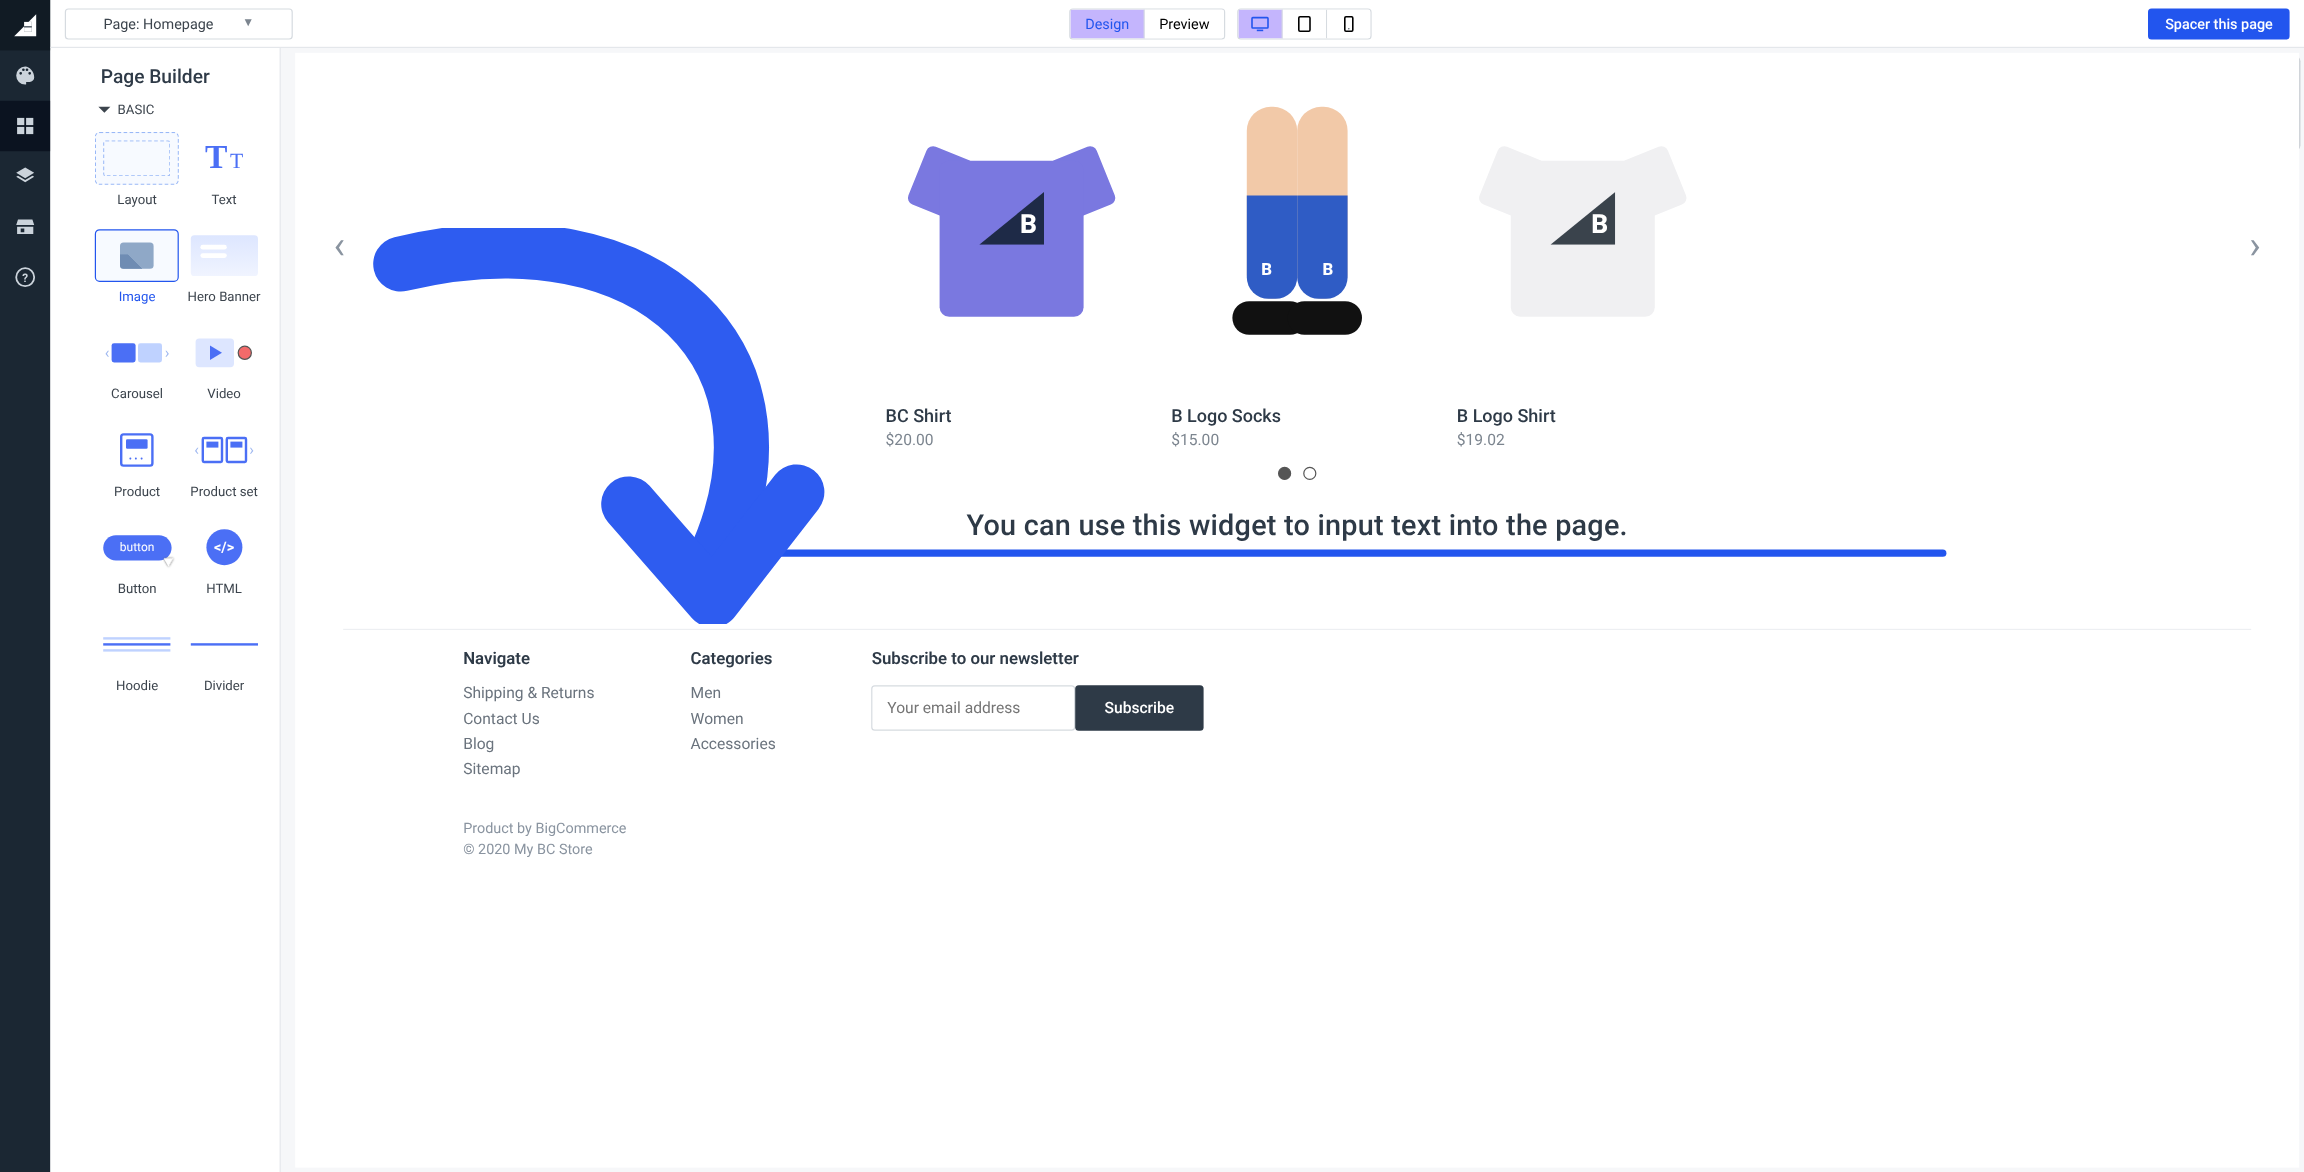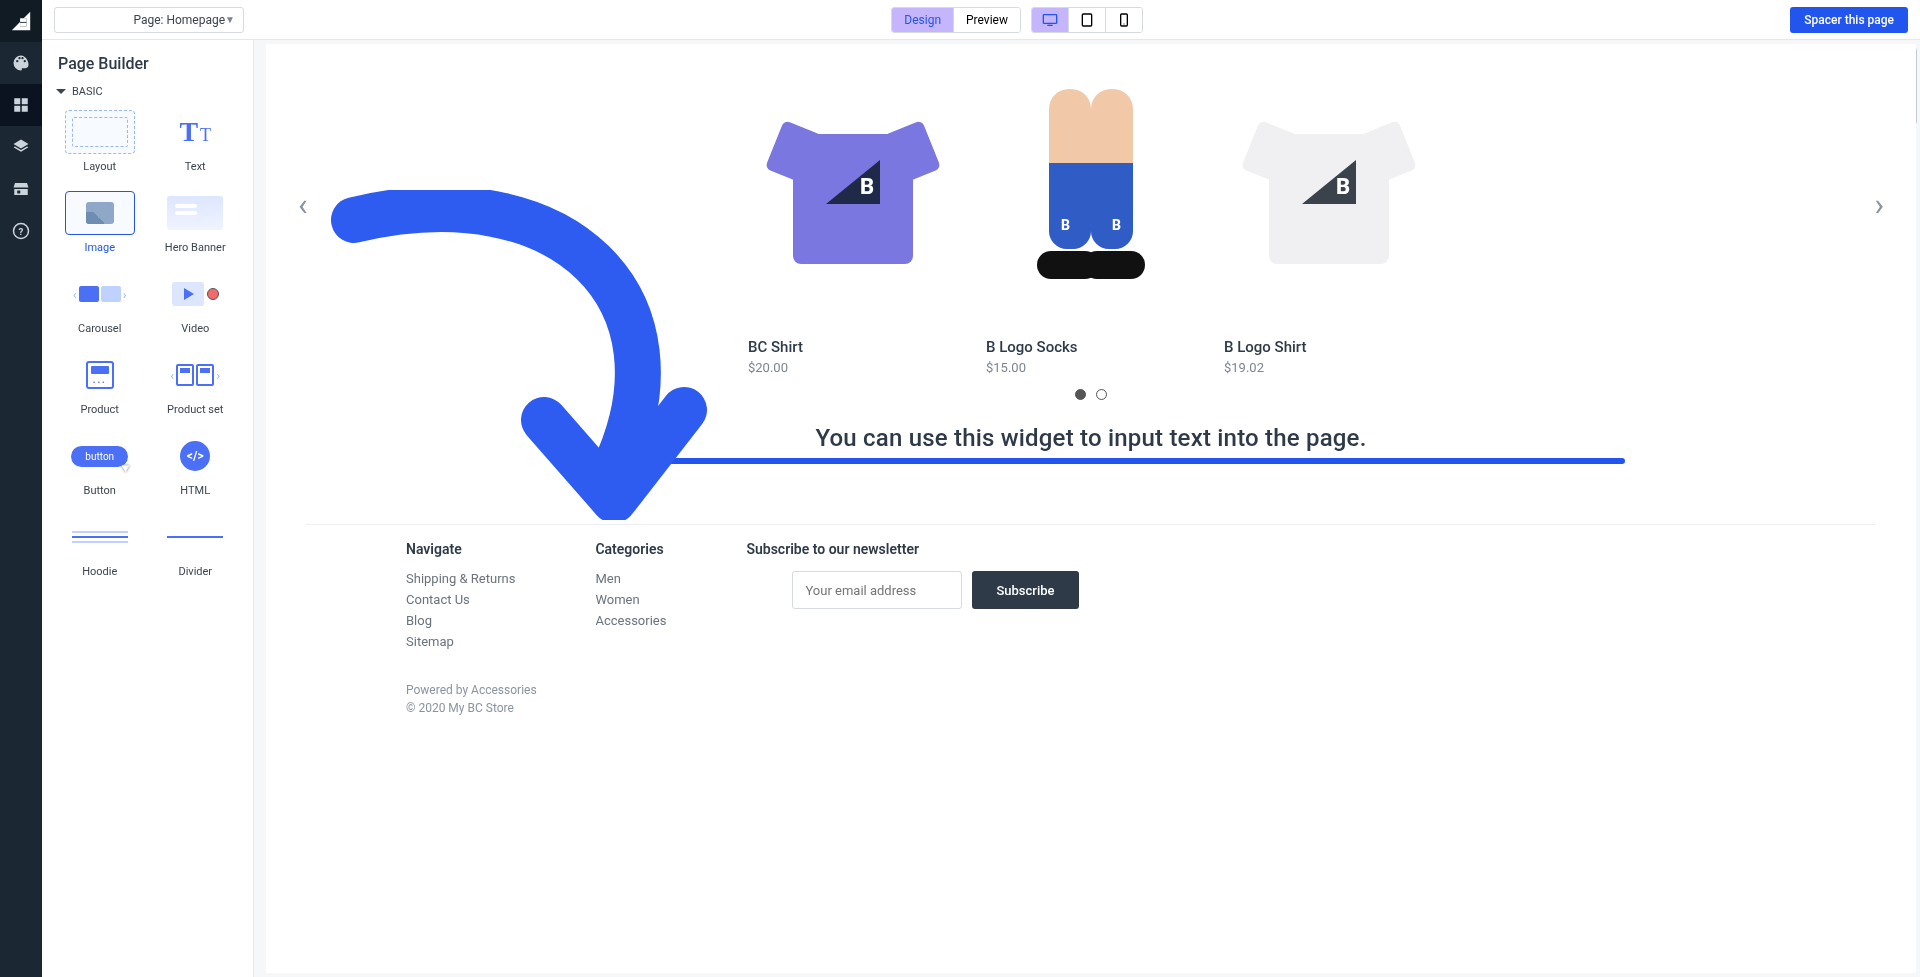--- a/index.html
+++ b/index.html
@@ -20,37 +20,37 @@
   .rail .logo{width:42px;height:42px;background:#111B24;display:flex;align-items:center;justify-content:center;}
   .rail .ritem{width:42px;height:42px;display:flex;align-items:center;justify-content:center;}
   .rail .ritem.active{background:#0B1320;}
   .rail svg{width:18px;height:18px;fill:#CBD3DB;}
   .rail .logo svg{width:22px;height:22px;fill:#fff;}
 
   .main{flex:1;display:flex;flex-direction:column;min-width:0;}
 
   
   .topbar{height:40px;background:#fff;border-bottom:1px solid var(--panel-border);display:flex;align-items:center;padding:0 12px;gap:10px;}
-  .select{min-width:190px;height:26px;border:1px solid #D6DBE0;border-radius:3px;background:#fff;display:flex;align-items:center;justify-content:flex-end;padding:0 8px;font-size:12px;color:#3C444D;}
+  .select{min-width:190px;height:26px;border:1px solid #D6DBE0;border-radius:3px;background:#fff;display:flex;align-items:center;justify-content:center;padding:0 8px;font-size:12px;color:#3C444D;gap:24px;}
   .select .chev{font-size:10px;color:#7C858F;}
   .spacer-flex{flex:1;}
   .seggroup{display:flex;border:1px solid #D6DBE0;border-radius:3px;overflow:hidden;height:26px;}
   .segbtn{padding:0 12px;display:flex;align-items:center;font-size:12px;background:#fff;border:none;border-right:1px solid #D6DBE0;}
   .segbtn:last-child{border-right:none;}
   .segbtn.active{background:#c4b5fd;color:var(--accent);}
   .segbtn.icon{padding:0 10px;}
   .segbtn svg{width:16px;height:16px;fill:#5A636E;}
   .segbtn.active svg{fill:var(--accent);}
   .publish{background:var(--accent);color:#fff;border:none;border-radius:3px;height:26px;padding:0 14px;font-size:12px;font-weight:500;}
 
   
   .workspace{flex:1;display:flex;min-height:0;}
 
   
-  .panel{width:212px;background:#fff;border-right:1px solid var(--panel-border);display:flex;flex-direction:column;}
+  .panel{width:192px;background:#fff;border-right:1px solid var(--panel-border);display:flex;flex-direction:column;padding-left:26px;}
   .panel-title{font-size:16px;font-weight:500;padding:14px 16px 8px;}
   .accordion{padding:4px 14px;font-size:11px;font-weight:400;color:#3C444D;display:flex;align-items:center;gap:6px;}
   .accordion::before{content:"";border-left:5px solid transparent;border-right:5px solid transparent;border-top:5px solid #3C444D;display:inline-block;}
   .widgets{padding:8px 10px;display:grid;grid-template-columns:1fr 1fr;gap:18px 0;}
   .widget{display:flex;flex-direction:column;align-items:center;gap:6px;}
   .widget .thumb{width:70px;height:44px;border-radius:4px;display:flex;align-items:center;justify-content:center;position:relative;}
   .widget .lbl{font-size:11px;color:#3C444D;}
   .widget.selected .thumb{border:1px solid var(--accent);}
   .widget.selected .lbl{color:var(--accent);}
 
@@ -102,21 +102,21 @@
   .dot{width:11px;height:11px;border-radius:50%;border:1px solid #555;}
   .dot.on{background:#555;}
 
   .textwidget{text-align:center;font-size:24px;font-weight:500;color:#2E3A47;letter-spacing:.2px;margin-bottom:6px;}
   .dropline{height:6px;background:var(--accent);border-radius:3px;margin:0 auto 60px;width:68%;}
 
   .footer{border-top:1px solid #EDEFF2;padding:16px 100px 10px;display:flex;gap:80px;font-size:13px;}
   .fcol h4{font-size:14px;margin:0 0 14px;font-weight:600;}
   .fcol a{display:block;color:#6A737D;text-decoration:none;margin-bottom:6px;font-size:13px;}
   .fcol p{color:#6A737D;margin:0 0 14px;max-width:300px;line-height:1.4;}
-  .subrow{display:flex;gap:10px;margin-left:46px;}
+  .subrow{display:flex;}
   .subrow input{height:38px;border:1px solid #D6DBE0;border-radius:3px;padding:0 12px;font-size:13px;width:170px;}
   .subrow button{height:38px;background:#2E3A47;color:#fff;border:none;border-radius:3px;padding:0 24px;font-size:13px;font-weight:500;}
   .copy{padding:16px 100px;color:#8A94A0;font-size:12px;line-height:1.5;}
 
   
   .big-arrow{position:absolute;left:60px;top:150px;pointer-events:none;z-index:5;}
 
   
   .tee{width:170px;height:170px;position:relative;}
   .tee .body{position:absolute;left:25px;right:25px;top:30px;bottom:10px;border-radius:8px;}
@@ -405,21 +405,21 @@
           <div class="fcol">
             <h4>Subscribe to our newsletter</h4>
             <div class="subrow">
               <input placeholder="Your email address" style="">
               <button>Subscribe</button>
             </div>
           </div>
         </div>
 
         <div class="copy">
-          <div>Powered by Accessories</div>
+          <div>Product by BigCommerce</div>
           <div>© 2020 My BC Store</div>
         </div>
 
       </div>
     </div>
 
   </div>
 </div>
 
 </body></html>

